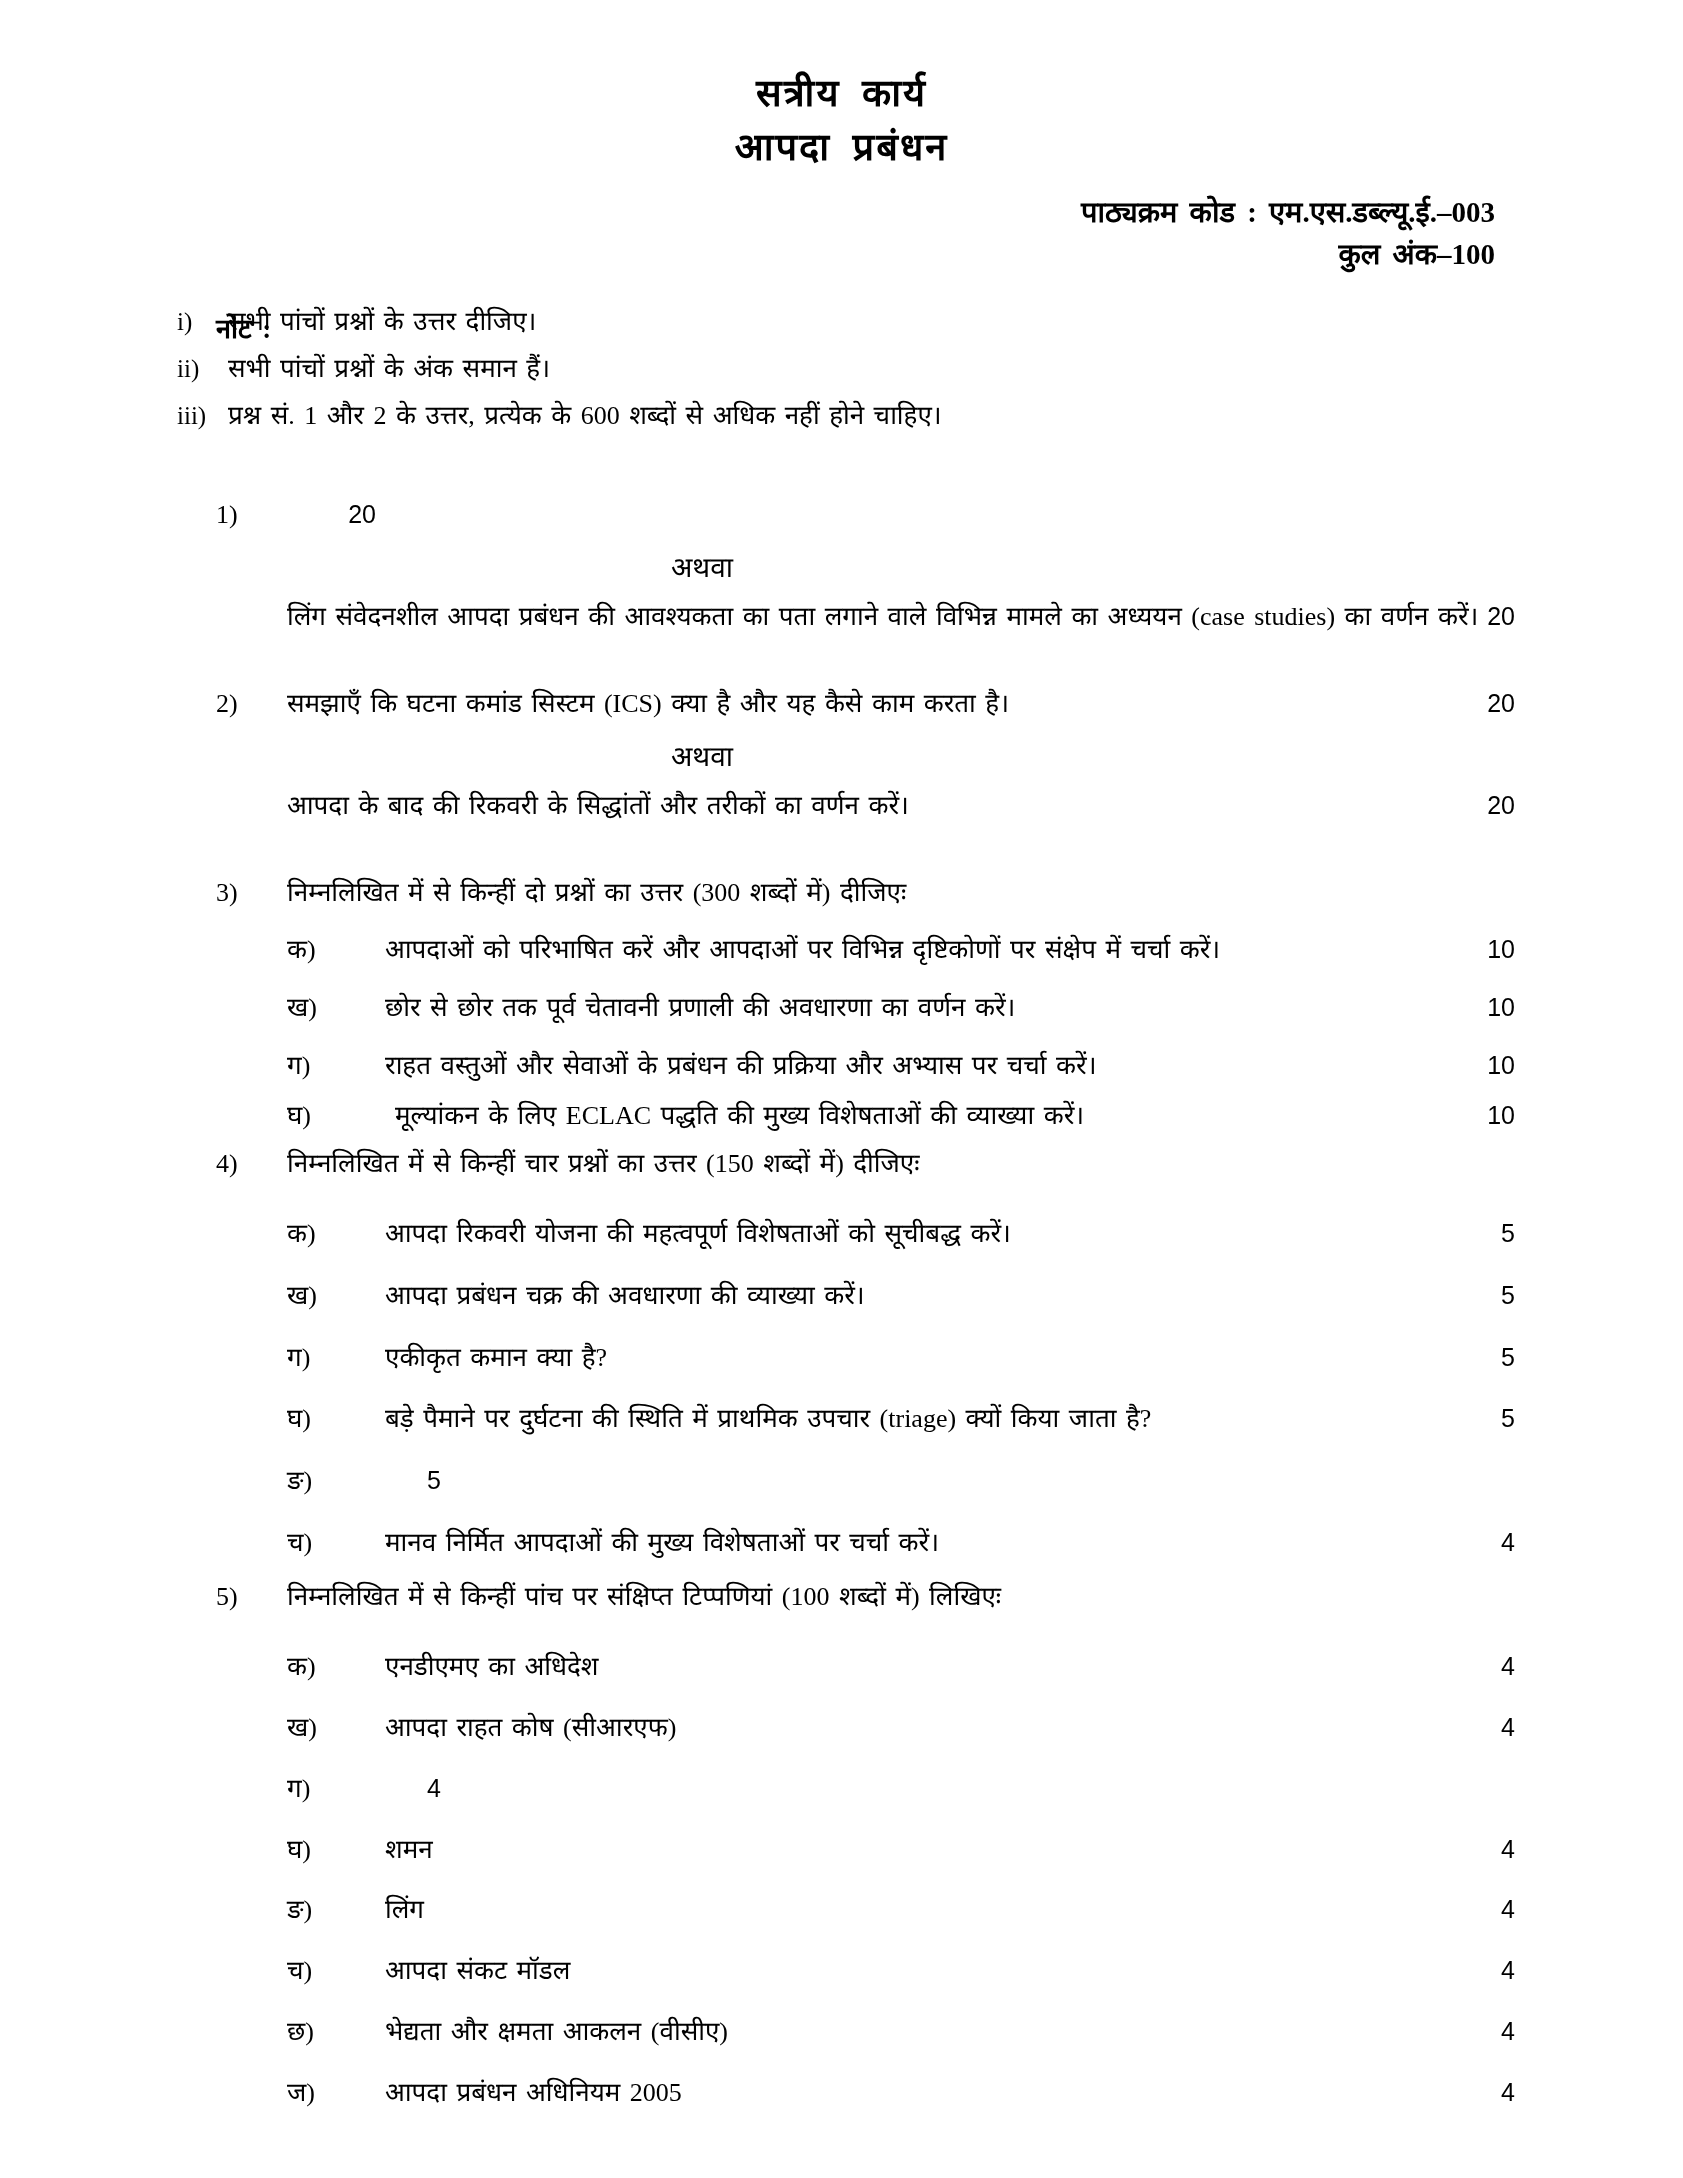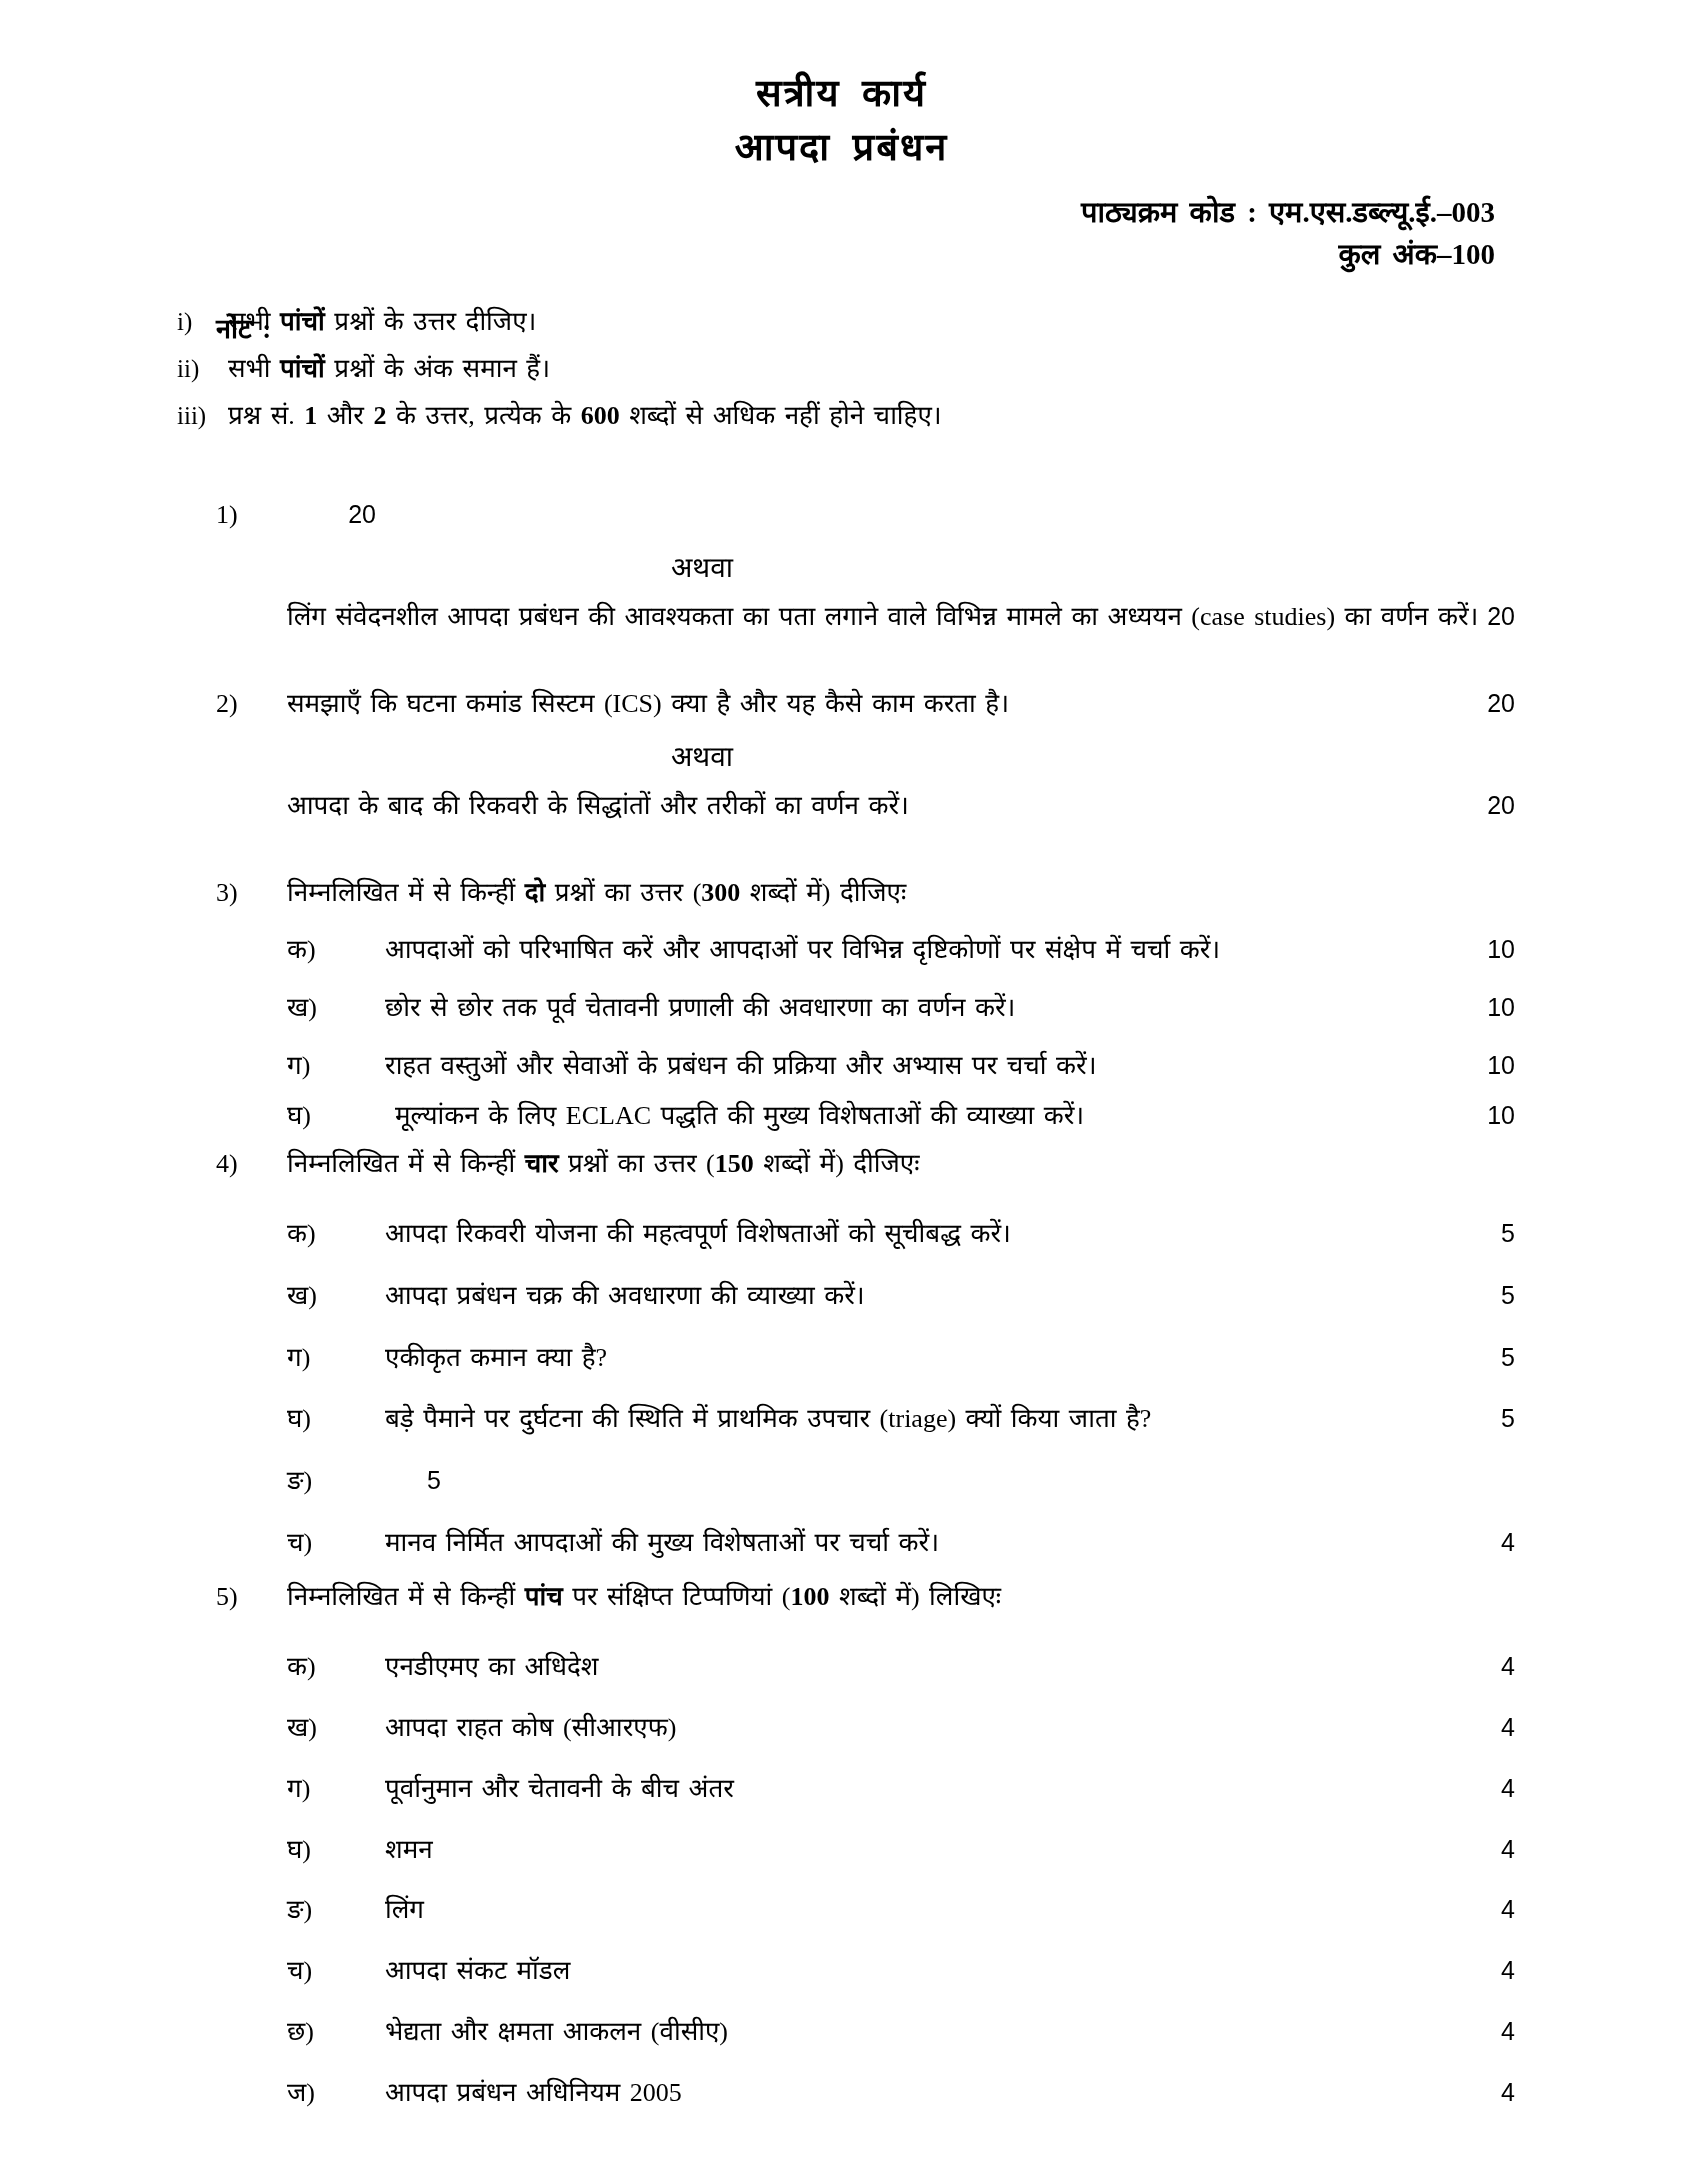--- a/index.html
+++ b/index.html
@@ -72,21 +72,21 @@
   }
   .note-rn {
     width: 51px;
     flex: 0 0 51px;
     font-size: 25px;
   }
   .note-txt {
     flex: 1 1 auto;
     word-spacing: 3px;
   }
-  .b { font-weight: 700; text-align: right; }
+  .b { font-weight: 400; text-align: right; }
 
   
   .q-area {
     margin-top: 34px;
     padding-left: 216px;
     padding-right: 168px;
   }
   .q-row {
     display: flex;
     align-items: flex-start;
@@ -295,21 +295,20 @@
     </div>
     <div class="sub-row" style="margin-bottom:25px;">
       <div class="sub-pad"></div>
       <div class="sub-lbl">ख)</div>
       <div class="sub-txt">आपदा राहत कोष (सीआरएफ)</div>
       <div class="q-marks">4</div>
     </div>
     <div class="sub-row" style="margin-bottom:25px;">
       <div class="sub-pad"></div>
       <div class="sub-lbl">ग)</div>
-      <div class="sub-txt">पूर्वानुमान और चेतावनी के बीच अंतर</div>
       <div class="q-marks">4</div>
     </div>
     <div class="sub-row" style="margin-bottom:25px;">
       <div class="sub-pad"></div>
       <div class="sub-lbl">घ)</div>
       <div class="sub-txt">शमन</div>
       <div class="q-marks">4</div>
     </div>
     <div class="sub-row" style="margin-bottom:25px;">
       <div class="sub-pad"></div>

